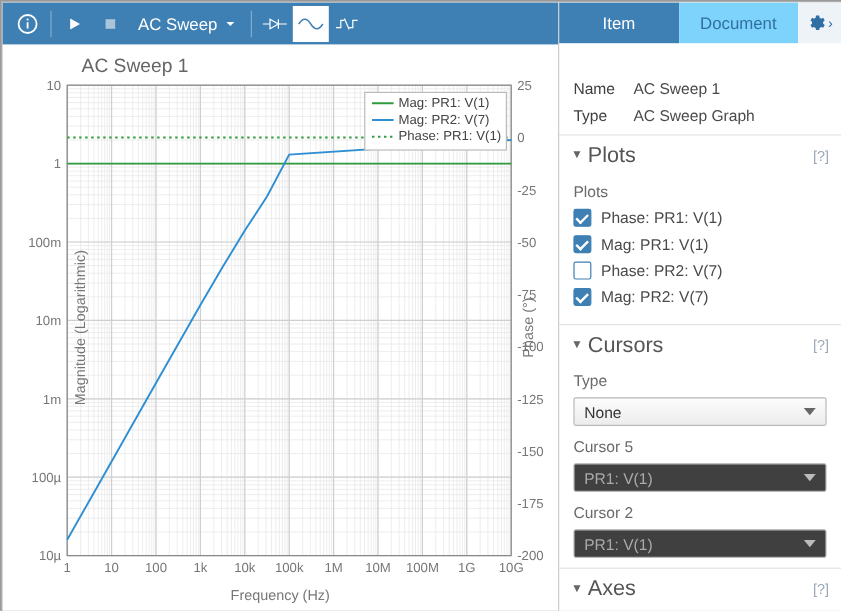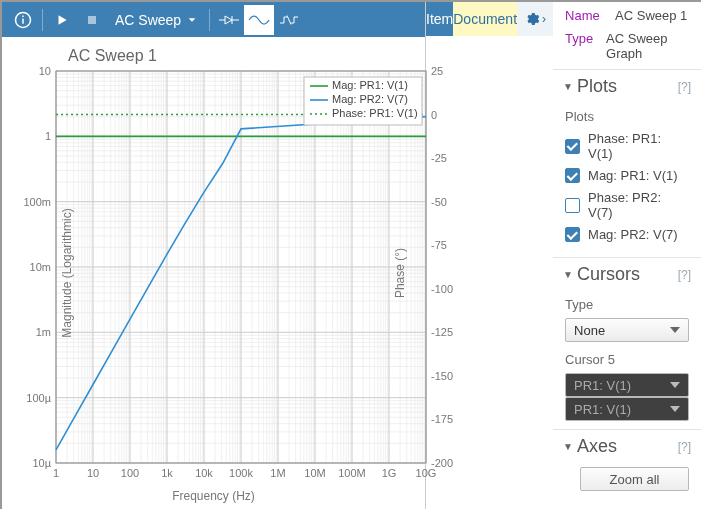--- a/index.html
+++ b/index.html
@@ -1,38 +1,38 @@
 <!DOCTYPE html>
 <html><head>
 <meta charset="utf-8">
 <style>
   * { box-sizing: border-box; margin: 0; padding: 0; font-family: "Segoe UI", Arial, sans-serif; }
   html, body { width: 701px; height: 509px; overflow: hidden; background: #fff; border: 1px solid #999; }
   .root { display: flex; width: 100%; height: 100%; }
   .left { flex: 1; display: flex; flex-direction: column; min-width: 0; }
-  .right { width: 276px; display: flex; flex-direction: row; border-left: 1px solid #ccc; background: #fff; }
+  .right { width: 236px; display: flex; flex-direction: column; border-left: 1px solid #ccc; background: #fff; gap: 24px; }
   
   .toolbar { height: 48px; background: #3e80b3; display: flex; align-items: center; padding: 0 6px; gap: 0; color: #fff; }
   .tb-btn { width: 30px; height: 30px; display: flex; align-items: center; justify-content: center; cursor: pointer; }
   .tb-sep { width: 1px; height: 22px; background: rgba(255,255,255,0.35); margin: 0 4px; }
   .combo { display: flex; align-items: center; gap: 6px; padding: 0 8px; color: #fff; font-size: 14px; cursor: pointer; }
   .tb-icon { fill: #fff; }
   .tb-btn.active { background: #fff; }
   
   .rhead { height: 34px; display: flex; align-items: stretch; font-size: 14px; }
   .rtab { flex: 1; display: flex; align-items: center; justify-content: center; cursor: pointer; }
   .rtab.item { background: #3e80b3; color: #fff; }
-  .rtab.doc  { background: #fef9c3; color: #2f6fa3; }
+  .rtab.doc  { background: #7dd3fc; color: #2f6fa3; }
   .rhead .gear { width: 36px; display: flex; align-items: center; justify-content: center; background: #eef3f7; color: #2f6fa3; gap: 2px; cursor: pointer; }
   
   .rbody { flex: 1; overflow-y: auto; font-size: 13px; color: #4a4a4a; position: relative; }
   .rbody::-webkit-scrollbar { width: 10px; }
   .rbody::-webkit-scrollbar-thumb { background: #c9c9c9; }
   .kv { display: flex; padding: 6px 12px 2px 12px; }
-  .kv .k { width: 50px; color: #a21caf; }
+  .kv .k { width: 50px; color: #404040; }
   .section { border-top: 1px solid #e3e3e3; }
   .sec-head { display: flex; align-items: center; padding: 6px 10px; color: #555; cursor: pointer; }
   .sec-head .caret { width: 12px; font-size: 10px; color: #666; }
   .sec-head .title { flex: 1; padding-left: 2px; font-size: 18px; color: #555; }
   .sec-head .help { color: #9aa7b3; font-size: 12px; }
   .sec-body { padding: 2px 12px 8px 12px; }
   .lbl { color: #6a6a6a; margin: 4px 0 6px 0; }
   .chk { display: flex; align-items: center; gap: 8px; margin: 7px 0; cursor: pointer; }
   .chk .box { width: 15px; height: 15px; border: 1px solid #3e80b3; border-radius: 2px; display: flex; align-items: center; justify-content: center; }
   .chk .box.checked { background: #3e80b3; }
@@ -381,20 +381,21 @@
         </div>
         <div class="sec-body">
           <div class="lbl">Type</div>
           <div class="sel">
               <span>None</span>
             </div>
           <div class="lbl" style="margin-top:10px">Cursor 5</div>
           <div class="sel disabled">
               <span>PR1: V(1)</span>
             </div>
+          <div class="lbl" style="margin-top:10px">Cursor 2</div>
           <div class="sel disabled">
               <span>PR1: V(1)</span>
             </div>
         </div>
       </div>
 
       <div class="section">
         <div class="sec-head">
           <span class="caret">▼</span>
           <span class="title">Axes</span>

